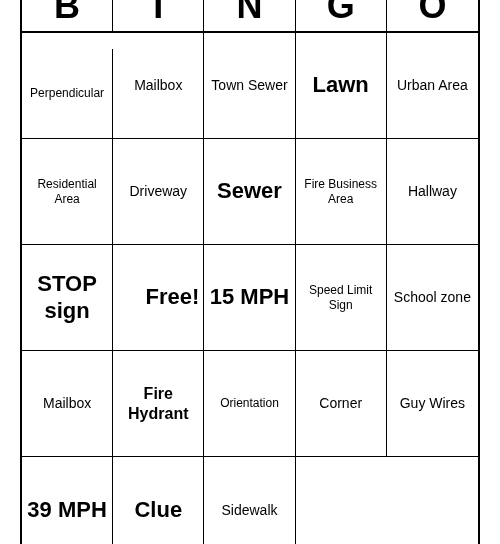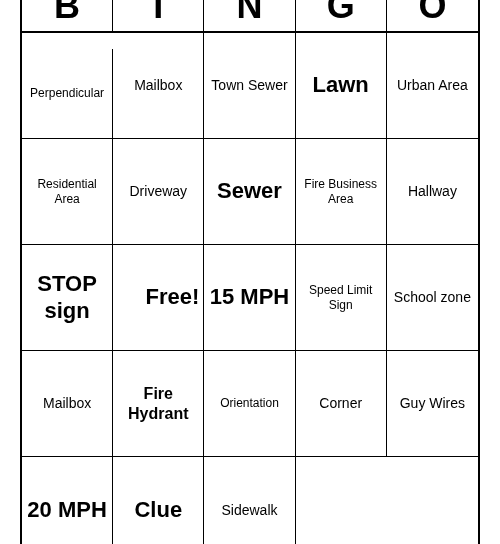--- a/index.html
+++ b/index.html
@@ -135,21 +135,21 @@
       <div class="bingo-cell" style="font-size: 12px;">
         <span>Orientation</span>
       </div>
       <div class="bingo-cell" style="font-size: 14px;">
         <span>Corner</span>
       </div>
       <div class="bingo-cell" style="font-size: 14px;">
         <span>Guy Wires</span>
       </div>
       <div class="bingo-cell" style="font-size: 22px; font-weight: bold;">
-        <span>20 MPH</span>
+        <span>39 MPH</span>
       </div>
       <div class="bingo-cell" style="font-size: 22px; font-weight: bold;">
         <span>Clue</span>
       </div>
       <div class="bingo-cell" style="font-size: 14px; justify-content: center;">
         <span>Sidewalk</span>
       </div>
     </div>
 </div>
 

